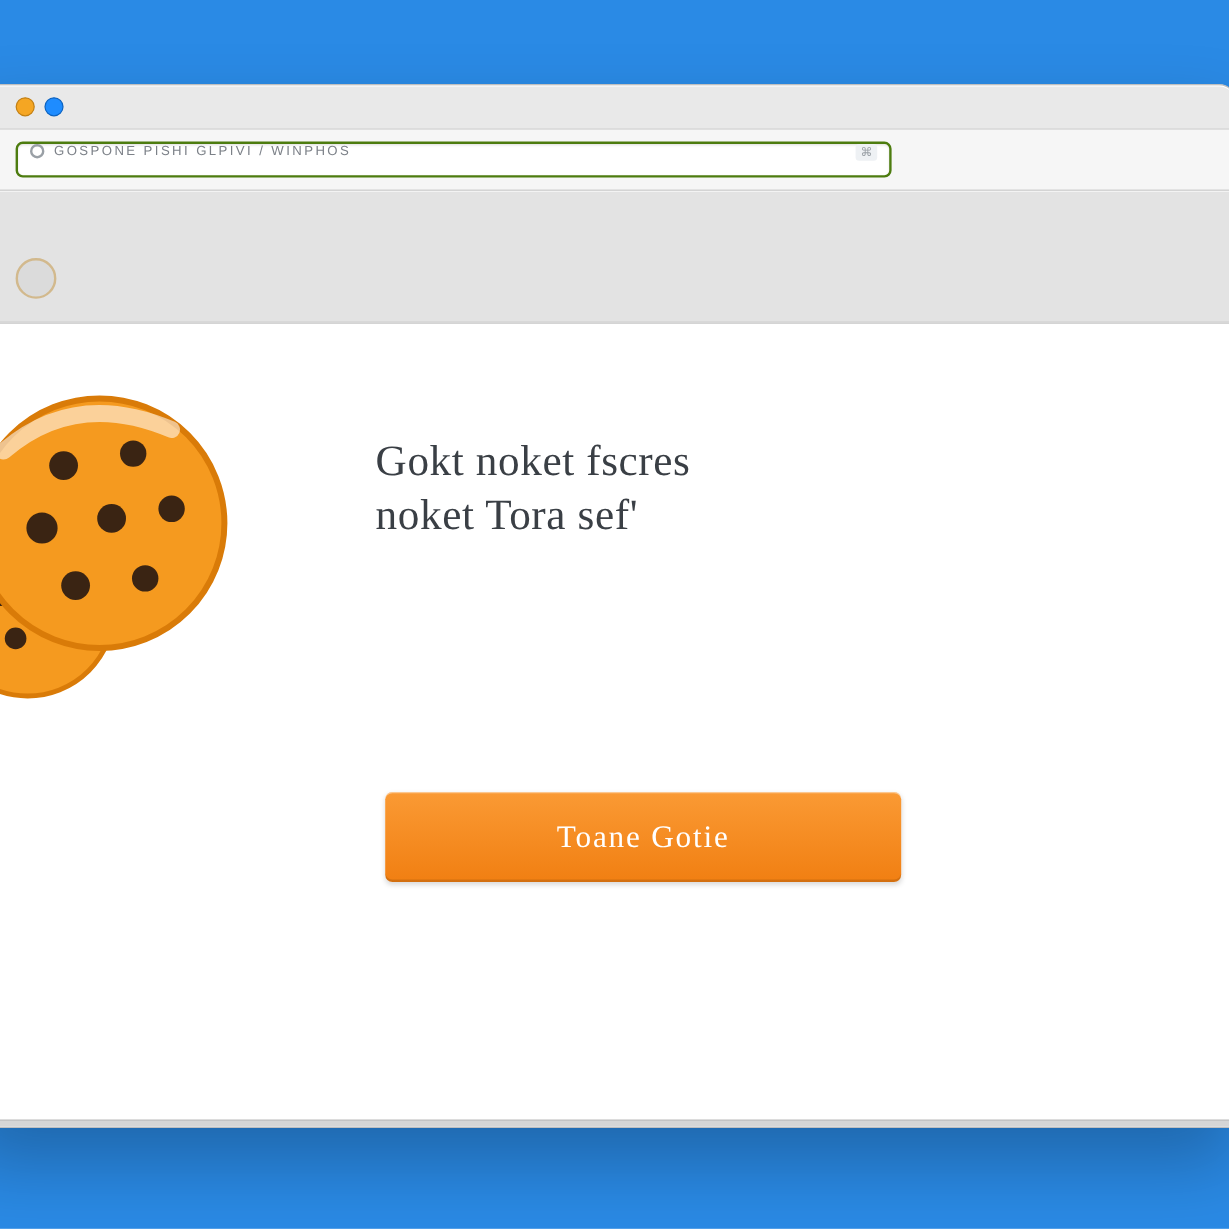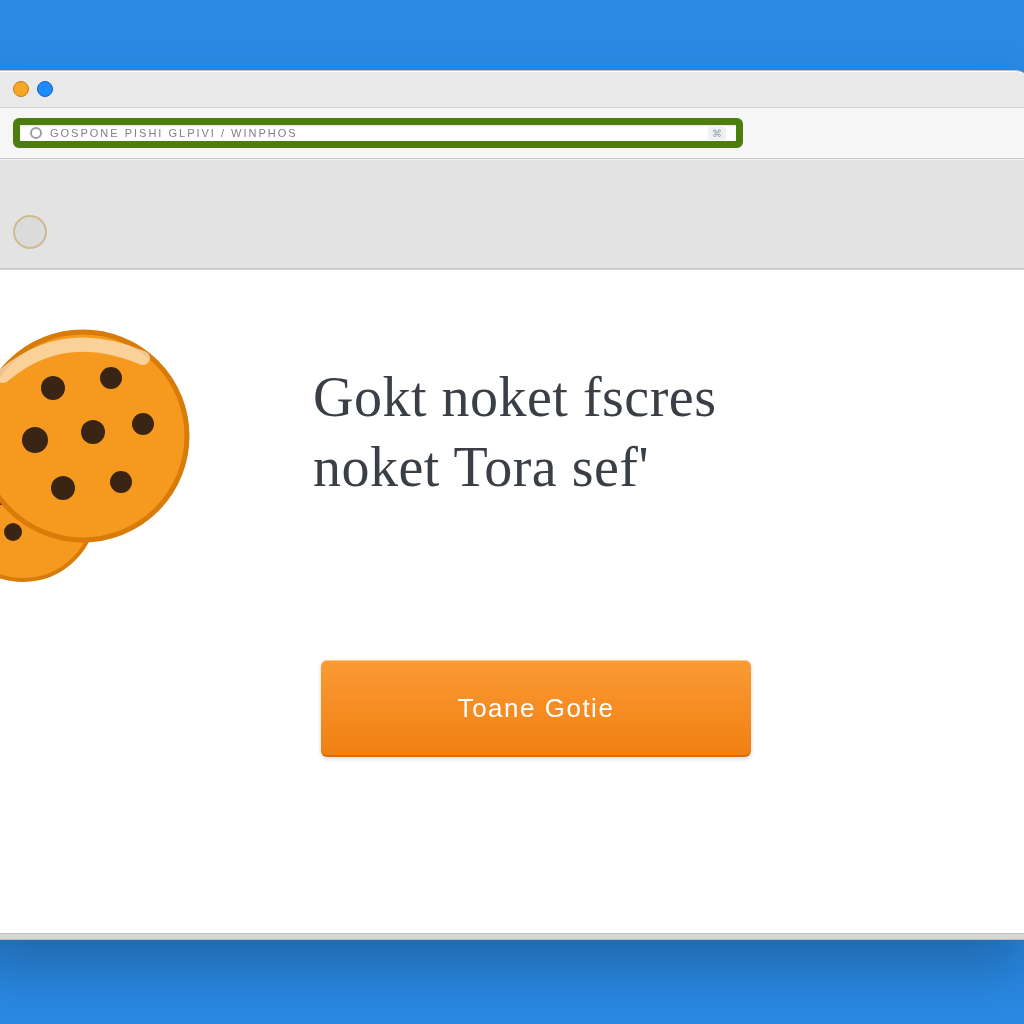--- a/index.html
+++ b/index.html
@@ -41,24 +41,24 @@
     background:#f6f6f6;
     border-top:1px solid #d0d0d0;
     border-bottom:1px solid #c8c8c8;
     display:flex; align-items:center;
     padding-left:42px; padding-right:10px;
   }
   .address-bar {
     flex:0 0 730px;
     height:30px;
     background:#ffffff;
-    border:7px solid #4d7c0f;
+    border:2px solid #4d7c0f;
     border-radius:6px;
     box-shadow: inset 0 1px 2px rgba(0,0,0,.12);
-    display:flex; align-items:center;
+    display:flex; align-items:flex-start;
     padding:0 10px;
     position:relative;
   }
   .url-icon {
     width:12px; height:12px;
     border:2px solid #9aa0a6;
     border-radius:50%;
     margin-right:8px;
     flex:none;
   }
@@ -113,39 +113,39 @@
   }
 
   
   .msg {
     position:absolute;
     left:342px; top:92px;
     right:60px;
     color:#3a3f45;
   }
   .msg .line {
-    font-size:56px;
+    font-size:36px;
     line-height:1.25;
     font-weight:500;
     letter-spacing:.5px;
   }
 
   
   .cta {
     position:absolute;
     left:350px; top:390px;
-    width:430px; height:97px;
+    width:430px; height:75px;
     border:none;
     border-radius:6px;
     background:linear-gradient(#fa9a34,#f17f12);
     box-shadow: inset 0 1px 0 rgba(255,255,255,.45),
                 inset 0 -2px 0 rgba(0,0,0,.12),
                 0 2px 4px rgba(0,0,0,.15);
     color:#fff;
-    font-family: Liberation Sans, sans-serif;
+    font-family: Liberation Serif, serif;
     font-size:26px;
     letter-spacing:1.5px;
     cursor:pointer;
   }
 
   
   .bottom-edge {
     position:absolute;
     left:0; right:0; bottom:0;
     height:6px;

